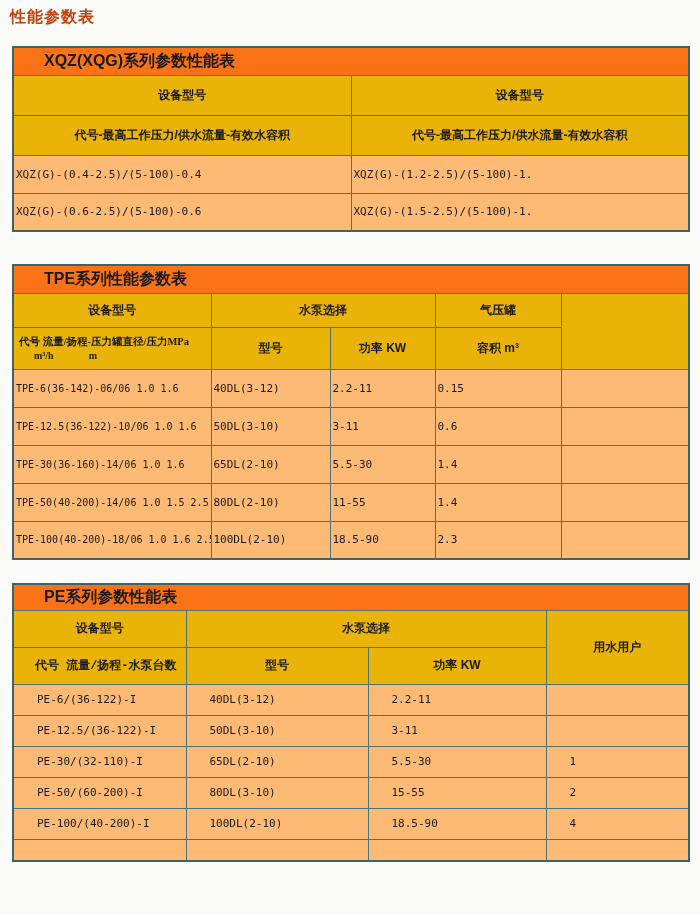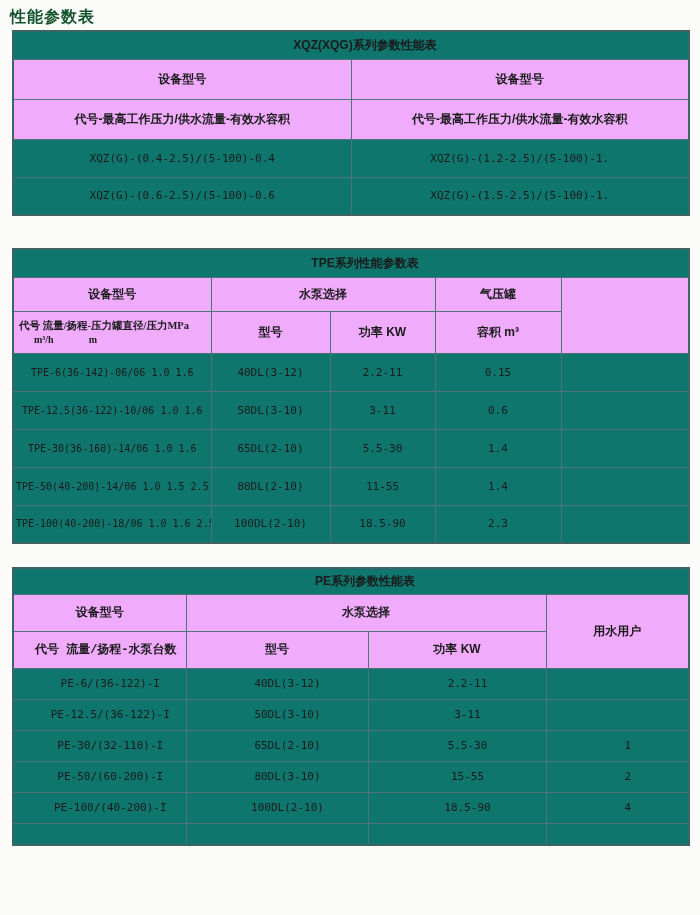--- a/index.html
+++ b/index.html
@@ -5,45 +5,45 @@
   * { box-sizing: border-box; }
   html, body { margin: 0; padding: 0; }
   body {
     width: 700px; height: 915px;
     background: #fbfbfa;
     font-family: "Liberation Sans", "DejaVu Sans", sans-serif;
     color: #1a1a1a;
     overflow: hidden;
   }
   .page-title {
-    font-size: 16px; font-weight: bold; color: #14532d;
+    font-size: 16px; font-weight: bold; color: #c2410c;
     padding: 7px 0 18px 10px; letter-spacing: 1px;
-    height: 30px;
+    height: 46px;
   }
   table.ptable {
     border-collapse: collapse; table-layout: fixed;
     width: 678px; margin-left: 12px;
     border: 2px solid #3e6366;
   }
   table.ptable td {
     border: 1px solid #4f7477;
     overflow: hidden; padding: 0 2px;
   }
   tr.title-row td {
-    background: #0f766e; font-weight: bold; font-size: 12px;
-    text-align: center; padding-left: 30px; height: 28px;
+    background: #f97316; font-weight: bold; font-size: 16px;
+    text-align: left; padding-left: 30px; height: 28px;
   }
   tr.head td {
-    background: #f0abfc; font-weight: bold; font-size: 12px;
+    background: #eab308; font-weight: bold; font-size: 12px;
     text-align: center; vertical-align: middle;
   }
   tr.data td {
-    background: #0f766e;
+    background: #fdba74;
     font-family: "DejaVu Sans Mono", "Liberation Mono", monospace;
-    font-size: 11px; text-align: center; vertical-align: middle;
+    font-size: 11px; vertical-align: middle;
     white-space: pre;
   }
   #t1 { margin-bottom: 32px; }
   #t2 { margin-bottom: 23px; }
   #t1 tr.head td { height: 40px; }
   #t1 tr.data td { height: 38px; }
   #t2 tr.head1 td { height: 34px; }
   #t2 tr.head2 td { height: 42px; }
   #t2 tr.data td { height: 38px; }
   #t2 tr.data td.c1 { font-size: 10px; }

